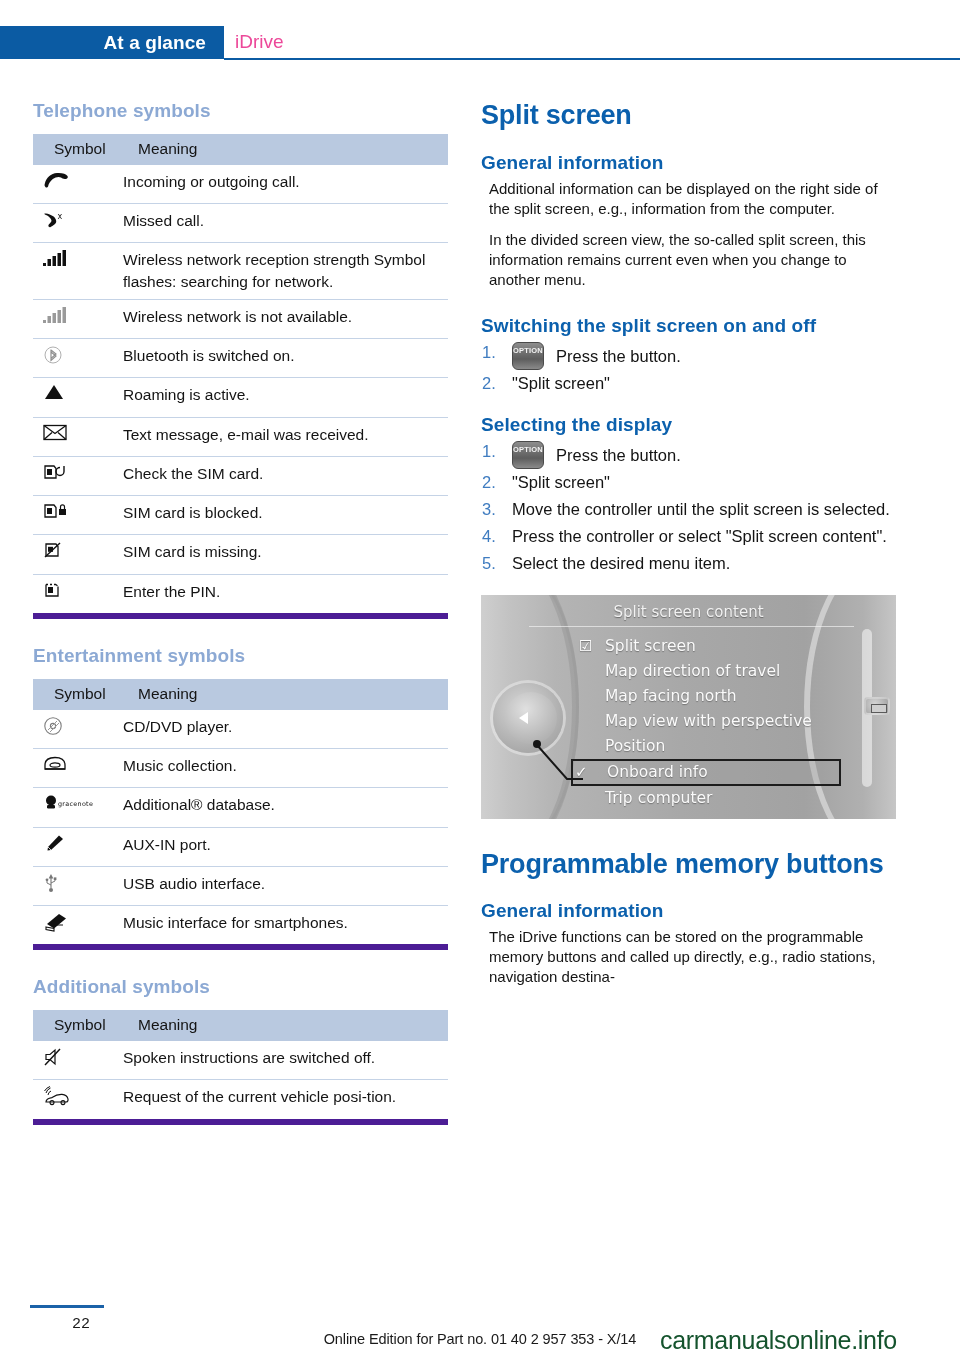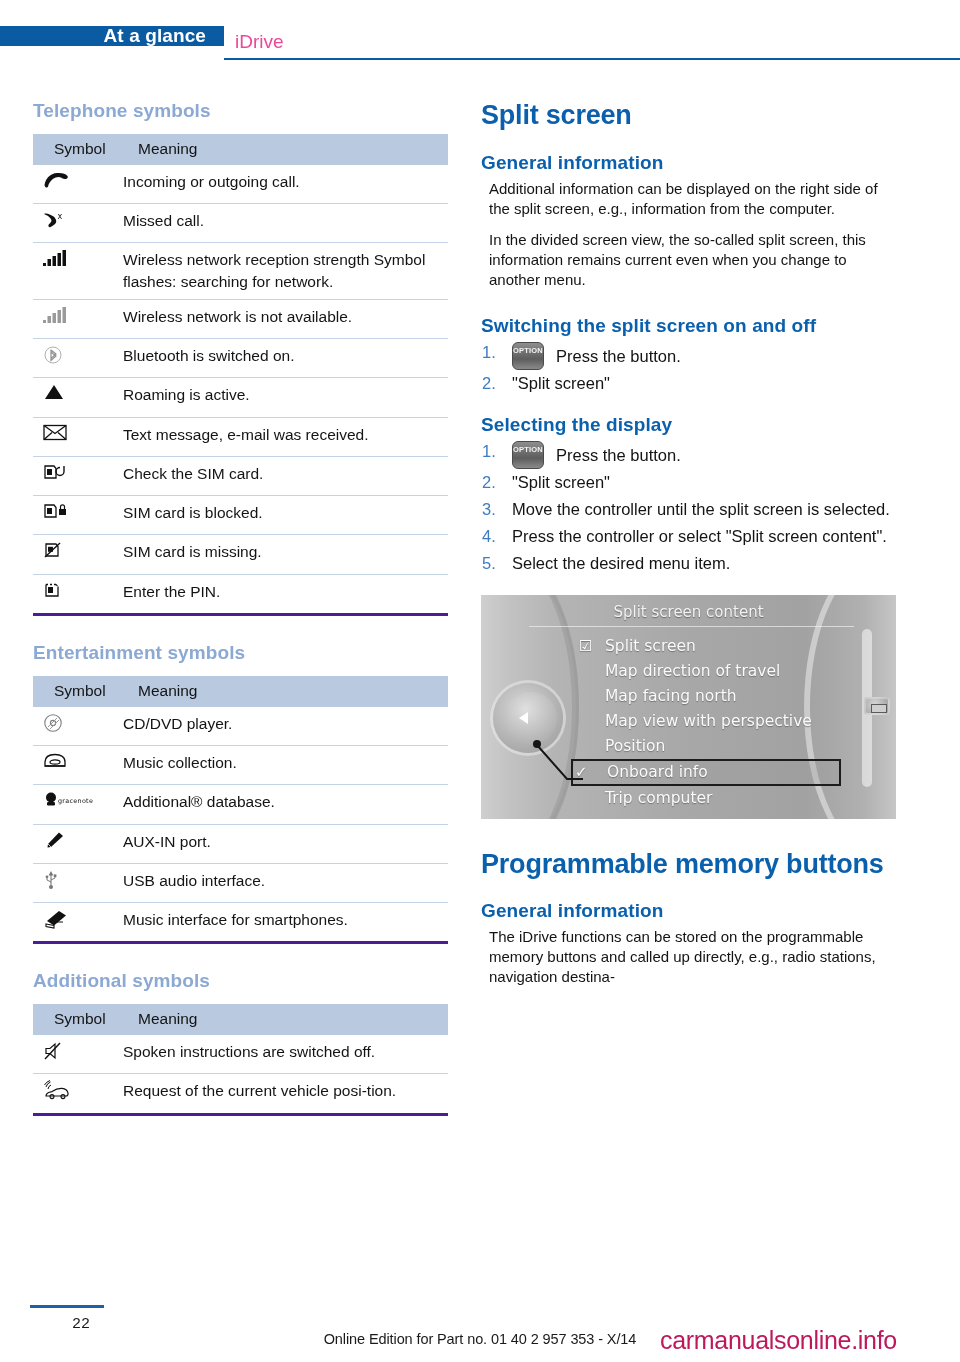--- a/index.html
+++ b/index.html
@@ -15,21 +15,21 @@
 
   
   .header {
     position: absolute;
     left: 0; top: 26px;
     width: 960px; height: 32px;
   }
   .header-tab-active {
     position: absolute;
     left: 0; top: 0;
-    width: 224px; height: 20px;
+    width: 224px; height: 33px;
     background: #0b5ba3;
     color: #ffffff;
     font-size: 19px;
     font-weight: bold;
     display: flex;
     align-items: center;
     justify-content: flex-end;
     padding-right: 18px;
     letter-spacing: .1px;
   }
@@ -109,21 +109,21 @@
     padding: 6px 0 7px 6px;
     vertical-align: top;
     line-height: 1.37;
   }
   table.symtable tbody td.cell-sym {
     width: 84px;
     text-align: left;
     padding-left: 10px;
   }
   table.symtable tbody tr:last-child td {
-    border-bottom: 3px solid #4c1d95;
+    border-bottom: 6px solid #4c1d95;
   }
 
   
   .glyph {
     display: inline-block;
     width: 44px;
     height: 20px;
     position: relative;
     line-height: 20px;
     font-size: 17px;
@@ -324,21 +324,21 @@
     left: 0; right: 0; top: 1331px;
     text-align: center;
     font-size: 14.5px;
     color: #1a1a1a;
     letter-spacing: -.1px;
   }
   .watermark {
     position: absolute;
     left: 660px; top: 1326px;
     font-size: 25px;
-    color: #be185d;
+    color: #14532d;
     letter-spacing: -.3px;
     white-space: nowrap;
   }
 </style>
 </head>
 <body>
 
 <div class="header">
   <div class="header-tab-active">At a glance</div>
   <div class="header-tab-inactive">iDrive</div>

